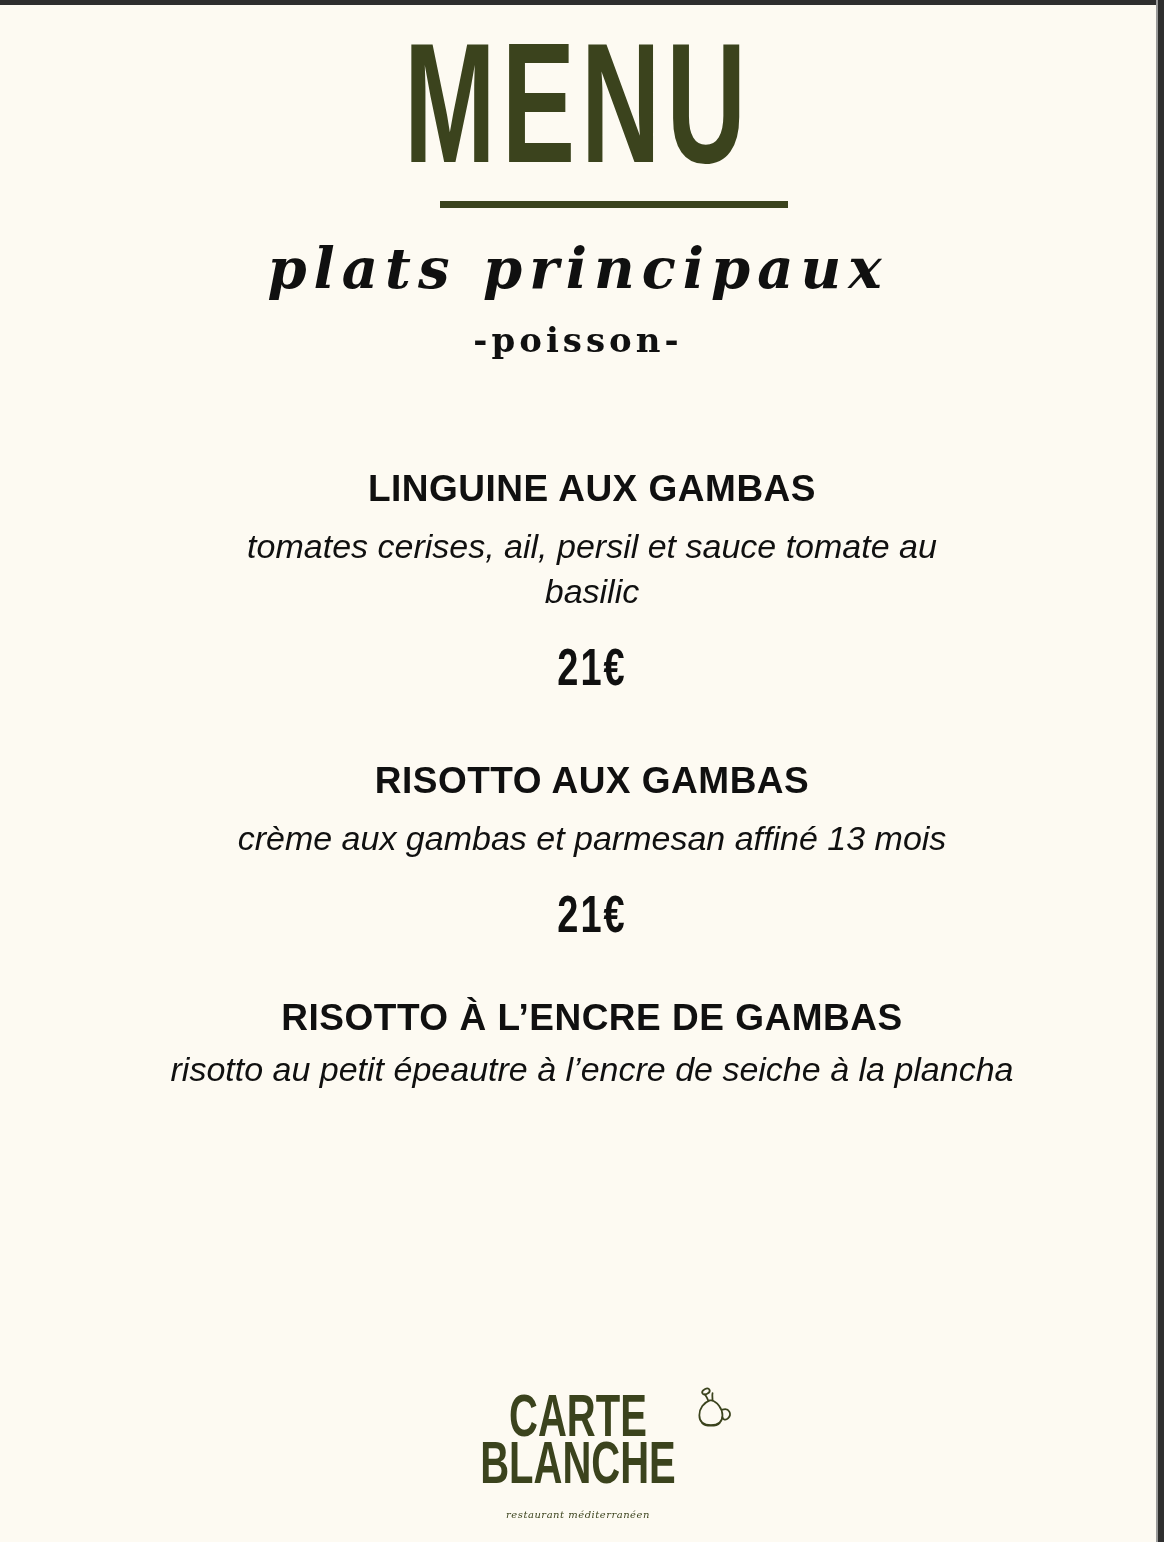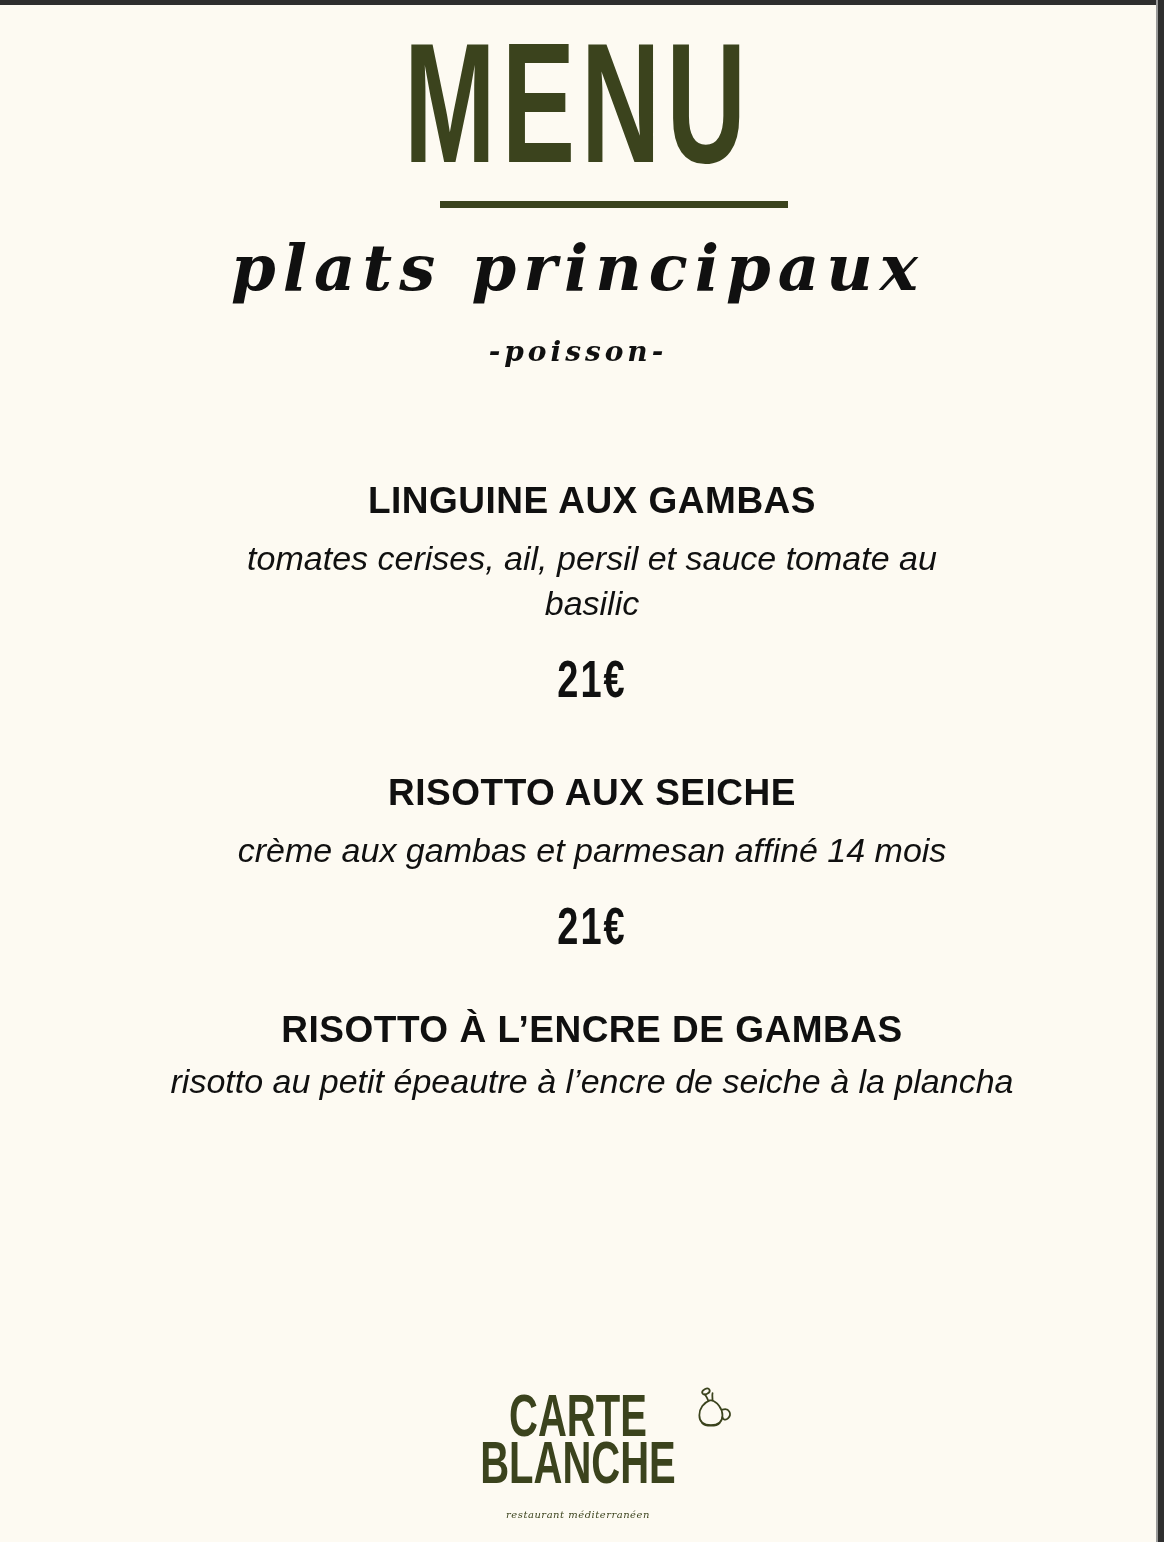--- a/index.html
+++ b/index.html
@@ -46,33 +46,33 @@
   }
   .rule{
     width:348px;height:7px;
     background:var(--accent-olive);
     margin:14px auto 0;
     transform:translateX(36px);
   }
   .script-lg{
     font-family:"DejaVu Serif",serif;
     font-style:italic;font-weight:bold;
-    font-size:64px;
+    font-size:56px;
     letter-spacing:7px;
     line-height:92px;
     margin-top:14px;
     color:var(--text-black);
   }
   .script-sm{
     font-family:"DejaVu Serif",serif;
-    font-style:italic;font-weight:bold;
-    font-size:28px;
+    font-weight:bold;
+    font-size:34px;
     letter-spacing:4px;
     line-height:44px;
-    margin-top:16px;
+    margin-top:4px;
     color:var(--text-black);
   }
   
   .items{margin-top:104px;padding-left:28px;}
   .item{margin-top:62px;}
   .item:first-child{margin-top:0;}
   .item.third{margin-top:52px;}
   .item-name{
     font-weight:bold;
     font-size:37px;
@@ -155,22 +155,22 @@
 
   <main class="items">
 
     <section class="item">
       <div class="item-name">LINGUINE AUX GAMBAS</div>
       <div class="item-desc desc-1">tomates cerises, ail, persil et sauce tomate au basilic</div>
       <div><span class="item-price">21€</span></div>
     </section>
 
     <section class="item">
-      <div class="item-name">RISOTTO AUX SEICHE</div>
-      <div class="item-desc desc-2">crème aux gambas et parmesan affiné 14 mois</div>
+      <div class="item-name">RISOTTO AUX GAMBAS</div>
+      <div class="item-desc desc-2">crème aux gambas et parmesan affiné 13 mois</div>
       <div><span class="item-price">21€</span></div>
     </section>
 
     <section class="item third">
       <div class="item-name">RISOTTO À L’ENCRE DE GAMBAS</div>
       <div class="item-desc desc-3">risotto au petit épeautre à l’encre de seiche à la plancha</div>
     </section>
 
   </main>
 

